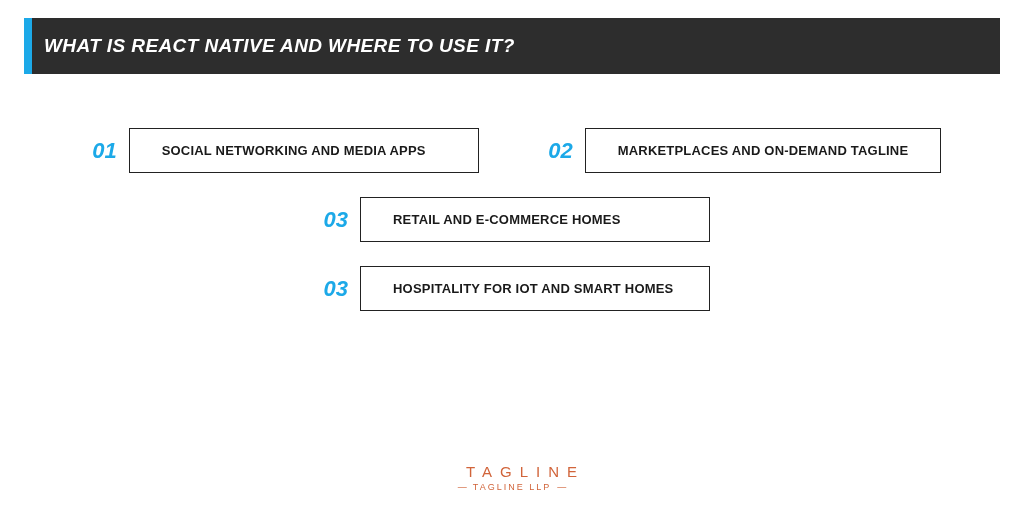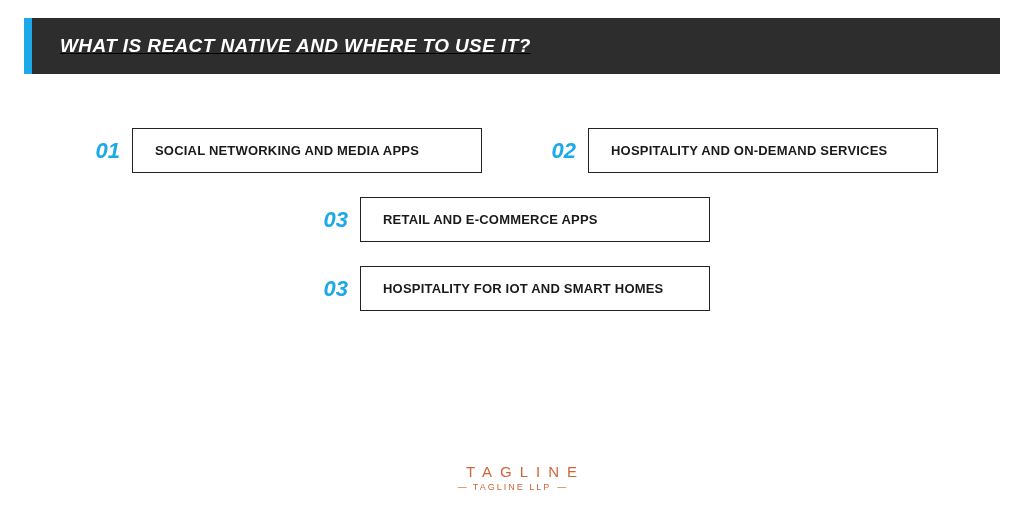--- a/index.html
+++ b/index.html
@@ -21,22 +21,21 @@
     }
     .header-accent {
       width: 8px;
       background: #1ca9e8;
     }
     .header-bar {
       flex: 1;
       background: #2d2d2d;
       display: flex;
       align-items: center;
-      padding-left: 28px;
-      text-decoration: underline;
+      padding-left: 12px;
     }
     .header-title {
       color: #ffffff;
       font-size: 19px;
       font-weight: 800;
       font-style: italic;
       letter-spacing: 0.4px;
     }
     .grid {
       margin-top: 54px;
@@ -58,21 +57,21 @@
       color: #1ca9e8;
       font-size: 22px;
       font-weight: 800;
       font-style: italic;
       margin-right: 12px;
       min-width: 34px;
       text-align: right;
     }
     .box {
       border: 1px solid #222;
-      padding: 14px 22px;
+      padding: 14px 32px;
       min-width: 350px;
     }
     .box-text {
       font-size: 13px;
       font-weight: 600;
       letter-spacing: 0.2px;
       color: #1a1a1a;
     }
     .footer {
       position: absolute;
@@ -115,29 +114,29 @@
   <div class="row">
     <div class="item">
       <div class="num">01</div>
       <div class="box">
         <div class="box-text">SOCIAL NETWORKING AND MEDIA APPS</div>
       </div>
     </div>
     <div class="item">
       <div class="num">02</div>
       <div class="box">
-        <div class="box-text">HOSPITALITY AND ON-DEMAND SERVICES</div>
+        <div class="box-text">MARKETPLACES AND ON-DEMAND TAGLINE</div>
       </div>
     </div>
   </div>
   <div class="row">
     <div class="item">
       <div class="num">03</div>
       <div class="box">
-        <div class="box-text">RETAIL AND E-COMMERCE APPS</div>
+        <div class="box-text">RETAIL AND E-COMMERCE HOMES</div>
       </div>
     </div>
   </div>
   <div class="row">
     <div class="item">
       <div class="num">03</div>
       <div class="box">
         <div class="box-text">HOSPITALITY FOR IOT AND SMART HOMES</div>
       </div>
     </div>

